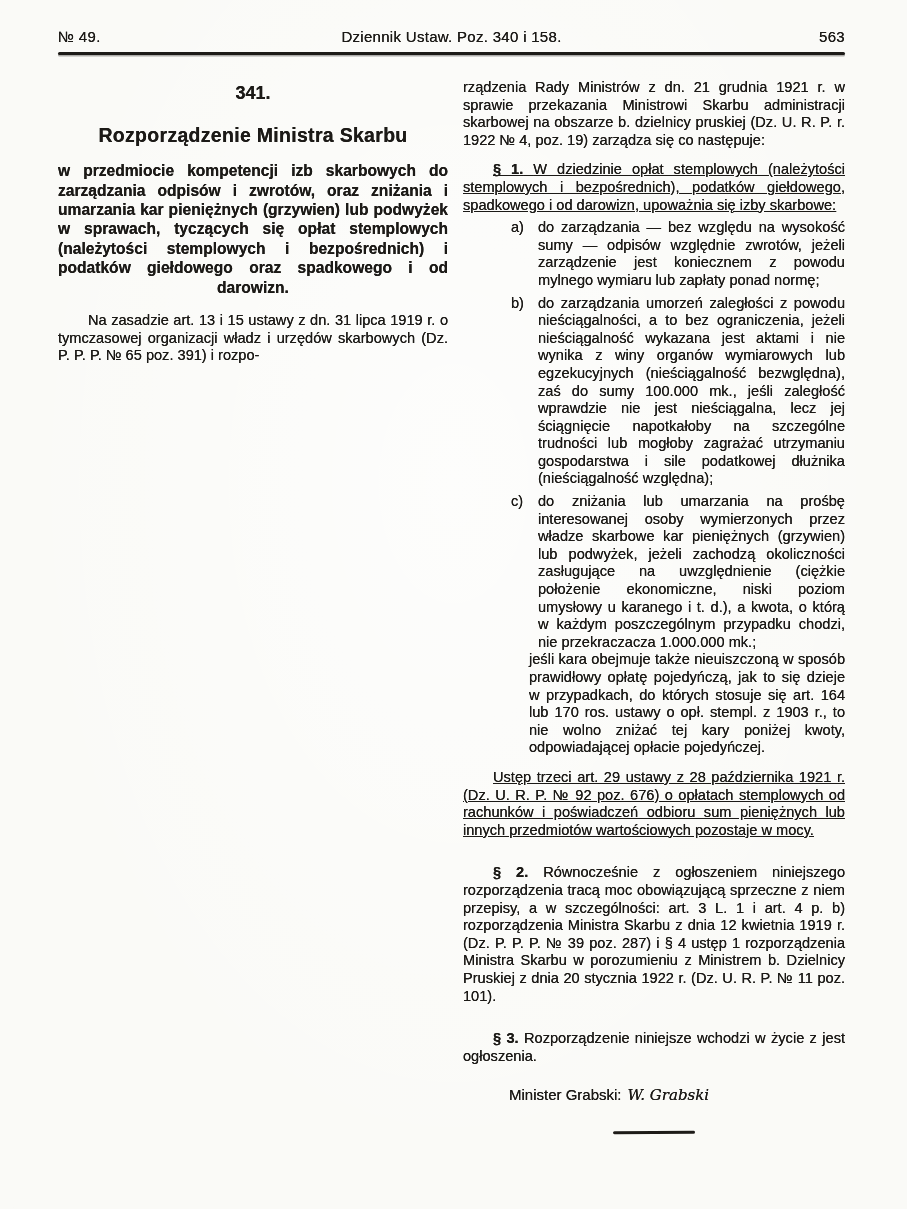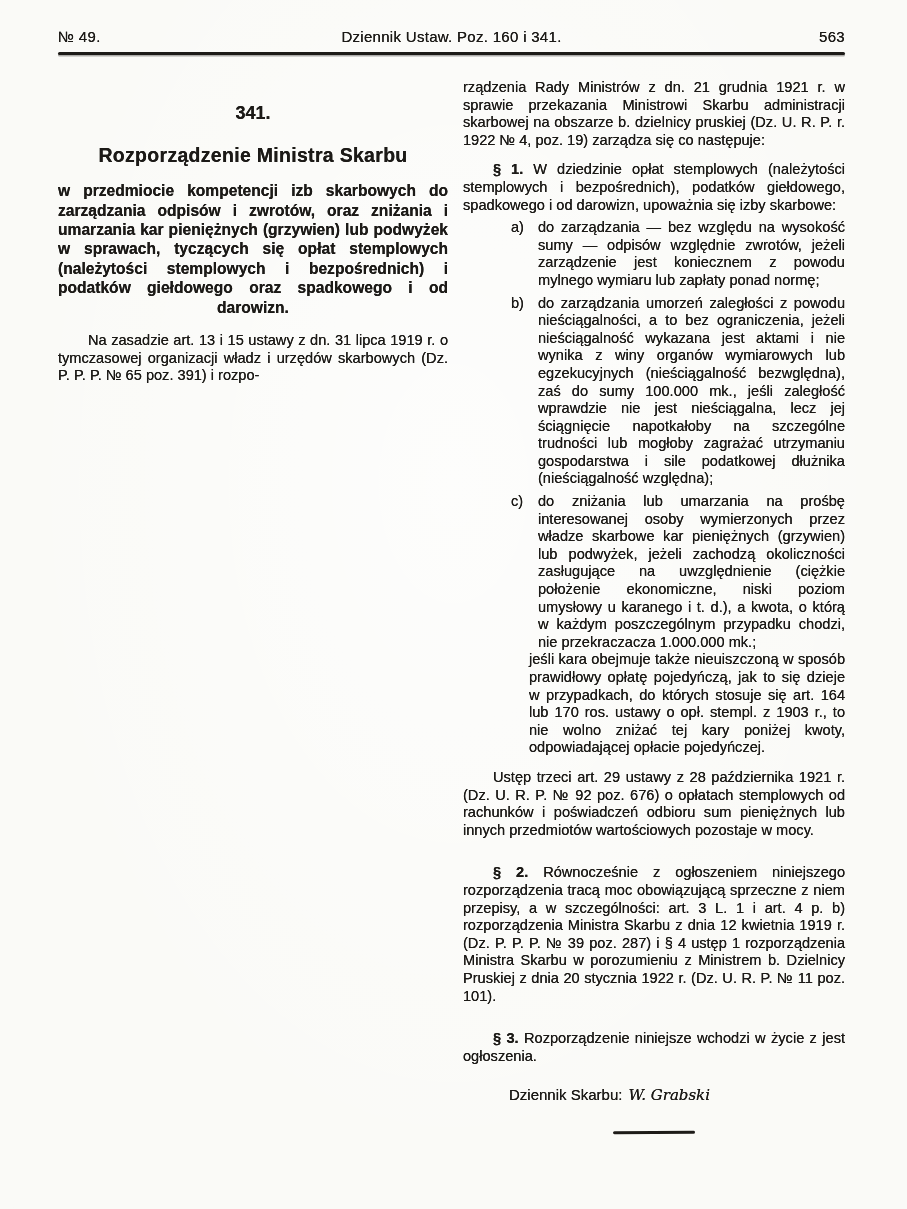--- a/index.html
+++ b/index.html
@@ -28,21 +28,21 @@
   .runhead .jtitle { flex: 1; text-align: center; }
   .runhead .pageno { width: 140px; text-align: right; }
   .headrule {
     margin-top: 7px;
     height: 3px;
     background: #1d1b18;
     box-shadow: 0 1.5px 0 rgba(29,27,24,.35);
   }
   
   .cols { display: flex; gap: 15px; margin-top: 24px; }
-  .col-left  { width: 390px; margin-top: 20px; }
+  .col-left  { width: 390px; }
   .col-right { width: 382px; }
   
   .body-text {
     font-size: 14.6px;
     line-height: 17.6px;
     text-align: justify;
     text-shadow: 0 0 .45px currentColor;
   }
   p.para { margin-bottom: 5px; }
   p.indent { text-indent: 30px; }
@@ -66,21 +66,21 @@
     font-weight: 700; font-size: 15.6px; line-height: 19.4px;
     text-align: justify; text-align-last: center;
     text-shadow: 0 0 .5px currentColor;
   }
   .col-left .intro { margin-top: 15px; }
   
   .item { display: flex; padding-left: 48px; margin-top: 5px; }
   .item .marker { flex: none; width: 27px; text-shadow: 0 0 .45px currentColor; }
   .item .itext  { flex: 1; text-align: justify; }
   .item-continuation { margin-left: 66px; text-align: justify; }
-  .sp-top    { margin-top: 12px; }
+  .sp-top    { margin-top: 12px; text-decoration: underline; }
   .sp-top-lg { margin-top: 25px; }
   
   .signature {
     margin-top: 21px; padding-left: 46px;
     font-size: 15px; text-shadow: 0 0 .45px currentColor;
   }
   .signature .sig-name {
     font-family: "DejaVu Serif", serif;
     font-style: italic; margin-left: 6px;
   }
@@ -90,21 +90,21 @@
     transform: rotate(-.3deg);
   }
 </style>
 </head>
 <body>
 
 <div class="page">
 
   <div class="runhead">
     <span class="issue">№ 49.</span>
-    <span class="jtitle">Dziennik Ustaw. Poz. 160 i 341.</span>
+    <span class="jtitle">Dziennik Ustaw. Poz. 340 i 158.</span>
     <span class="pageno">563</span>
   </div>
   <div class="headrule"></div>
 
   <div class="cols">
 
     <div class="col-left body-text">
       <div class="art-number">341.</div>
       <div class="decree-title">Rozporządzenie Ministra Skarbu</div>
       <div class="decree-subject">w przedmiocie kompetencji izb skarbowych do zarządzania odpisów i zwrotów, oraz zniżania i umarzania kar pieniężnych (grzywien) lub podwyżek w sprawach, tyczących się opłat stemplowych (należytości stemplowych i bezpośrednich) i podatków giełdowego oraz spadkowego i od darowizn.</div>
@@ -129,19 +129,19 @@
         <span class="itext">do zniżania lub umarzania na prośbę interesowanej osoby wymierzonych przez władze skarbowe kar pieniężnych (grzywien) lub podwyżek, jeżeli zachodzą okoliczności zasługujące na uwzględnienie (ciężkie położenie ekonomiczne, niski poziom umysłowy u karanego i t. d.), a kwota, o którą w każdym poszczególnym przypadku chodzi, nie przekraczacza 1.000.000 mk.;</span>
       </div>
       <div class="item-continuation">jeśli kara obejmuje także nieuiszczoną w sposób prawidłowy opłatę pojedyńczą, jak to się dzieje w przypadkach, do których stosuje się art. 164 lub 170 ros. ustawy o opł. stempl. z 1903 r., to nie wolno zniżać tej kary poniżej kwoty, odpowiadającej opłacie pojedyńczej.</div>
 
       <p class="para indent sp-top">Ustęp trzeci art. 29 ustawy z 28 października 1921 r. (Dz. U. R. P. № 92 poz. 676) o opłatach stemplowych od rachunków i poświadczeń odbioru sum pieniężnych lub innych przedmiotów wartościowych pozostaje w mocy.</p>
 
       <p class="para indent sp-top-lg"><span class="par-label">§ 2.</span> <span>Równocześnie z ogłoszeniem niniejszego rozporządzenia tracą moc obowiązującą sprzeczne z niem przepisy, a w szczególności: art. 3 L. 1 i art. 4 p. b) rozporządzenia Ministra Skarbu z dnia 12 kwietnia 1919 r. (Dz. P. P. P. № 39 poz. 287) i § 4 ustęp 1 rozporządzenia Ministra Skarbu w porozumieniu z Ministrem b. Dzielnicy Pruskiej z dnia 20 stycznia 1922 r. (Dz. U. R. P. № 11 poz. 101).</span></p>
 
       <p class="para indent sp-top-lg"><span class="par-label">§ 3.</span> <span>Rozporządzenie niniejsze wchodzi w życie z jest ogłoszenia.</span></p>
 
-      <div class="signature"><span>Dziennik Skarbu:</span><span class="sig-name">W. Grabski</span></div>
+      <div class="signature"><span>Minister Grabski:</span><span class="sig-name">W. Grabski</span></div>
 
       <div class="end-rule"></div>
     </div>
 
   </div>
 </div>
 
 </body></html>

